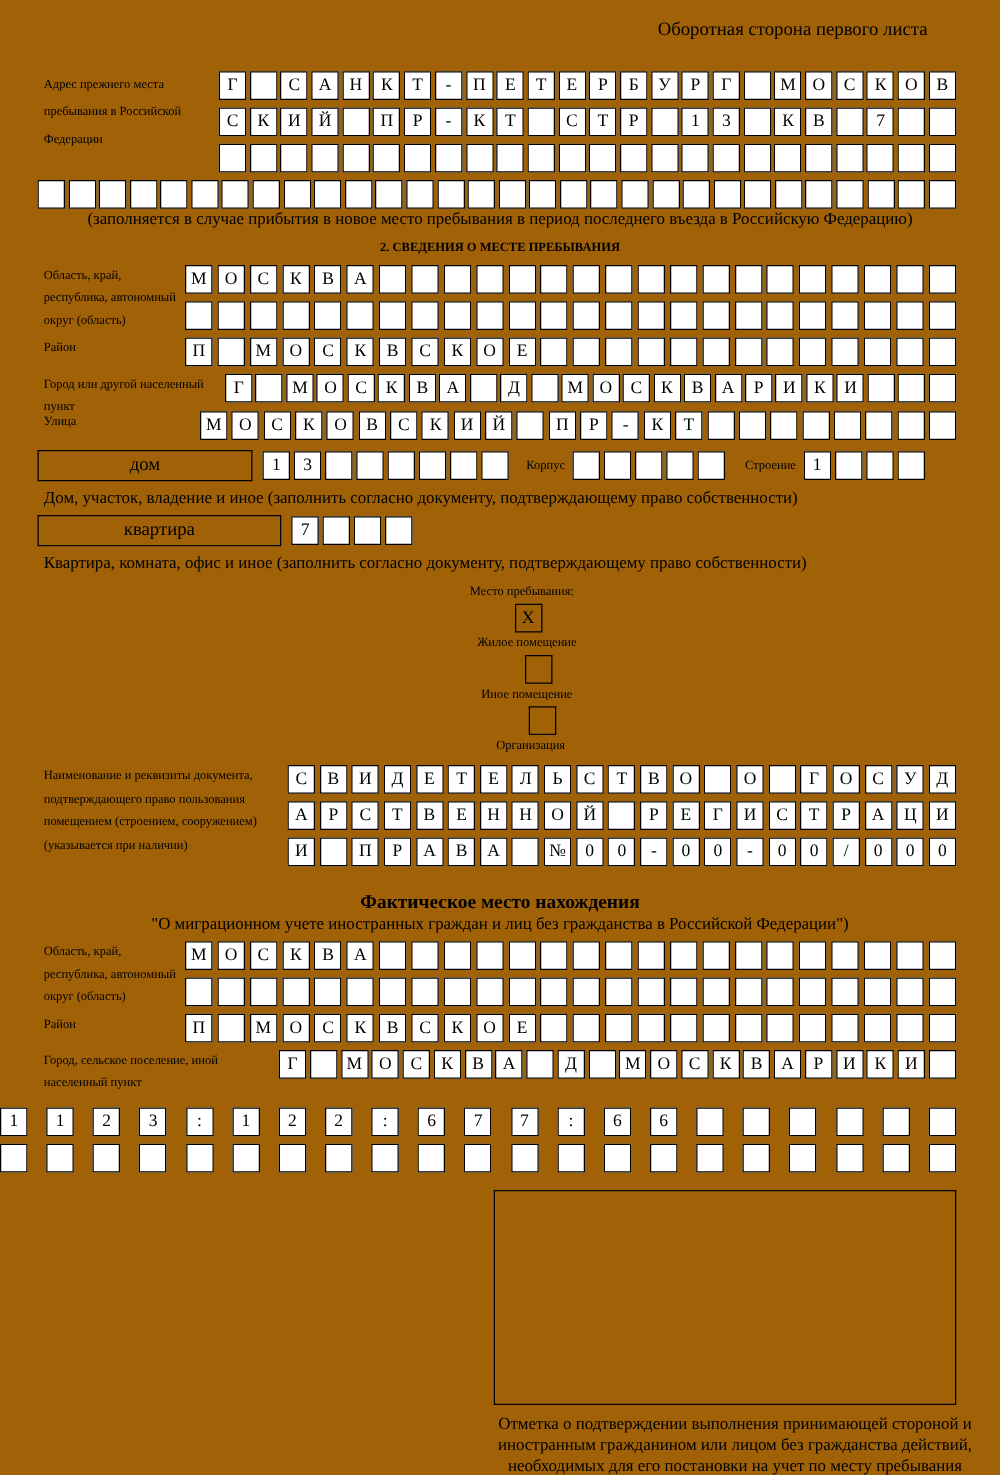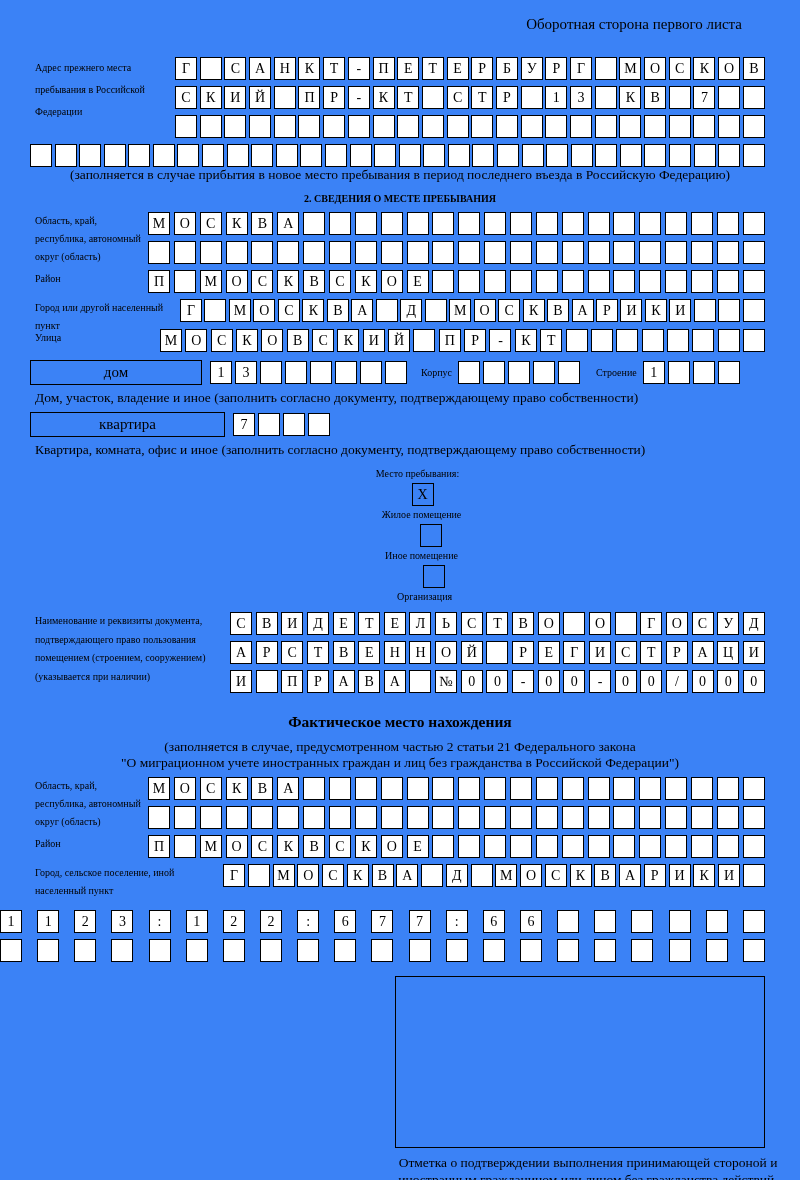--- a/index.html
+++ b/index.html
@@ -1,19 +1,19 @@
 <!DOCTYPE html>
 <html><head>
 <meta charset="utf-8">
 <style>
   html,body{margin:0;padding:0;background:#fff;}
   .page{
     position:relative;
     width:800px;height:1180px;
-    background:#3b82f6;color:#000;
+    background:#a16207;color:#000;
     font-family:"Liberation Serif","DejaVu Serif",serif;
     font-size:15px;
     box-sizing:border-box;
     overflow:hidden;
   }
   .header-note{padding:16px 58px 0 0;text-align:right;font-size:15px;}
   .label{font-size:10px;line-height:18px;}
   .caption{font-size:13.5px;text-align:center;}
   .center{text-align:center;}
   .bold{font-weight:bold;}
@@ -444,21 +444,20 @@
           <span class="cell">0</span>
           <span class="cell">/</span>
           <span class="cell">0</span>
           <span class="cell">0</span>
           <span class="cell">0</span>
         </div>
     </div>
   </div>
 
   <div class="center bold" style="margin-top:14px;font-size:15.5px;">Фактическое место нахождения</div>
-  <div class="caption" style="margin-top:8px;">(заполняется в случае, предусмотренном частью 2 статьи 21 Федерального закона</div>
   <div class="caption">"О миграционном учете иностранных граждан и лиц без гражданства в Российской Федерации")</div>
 
   <div class="line mt6">
     <div class="label lbl-col w113">Область, край, республика, автономный округ (область)</div>
     <div class="rows">
       <div class="grid-row">
           <span class="cell">М</span>
           <span class="cell">О</span>
           <span class="cell">С</span>
           <span class="cell">К</span>

